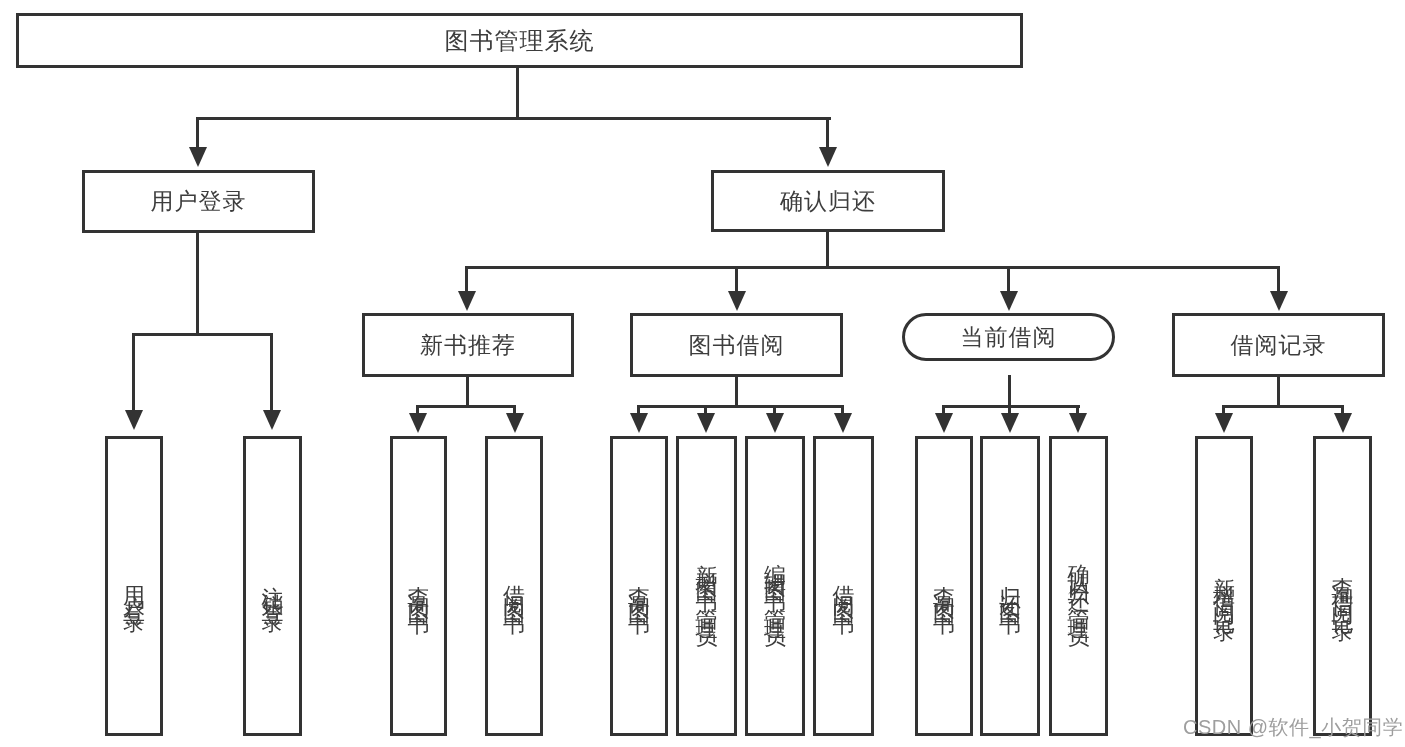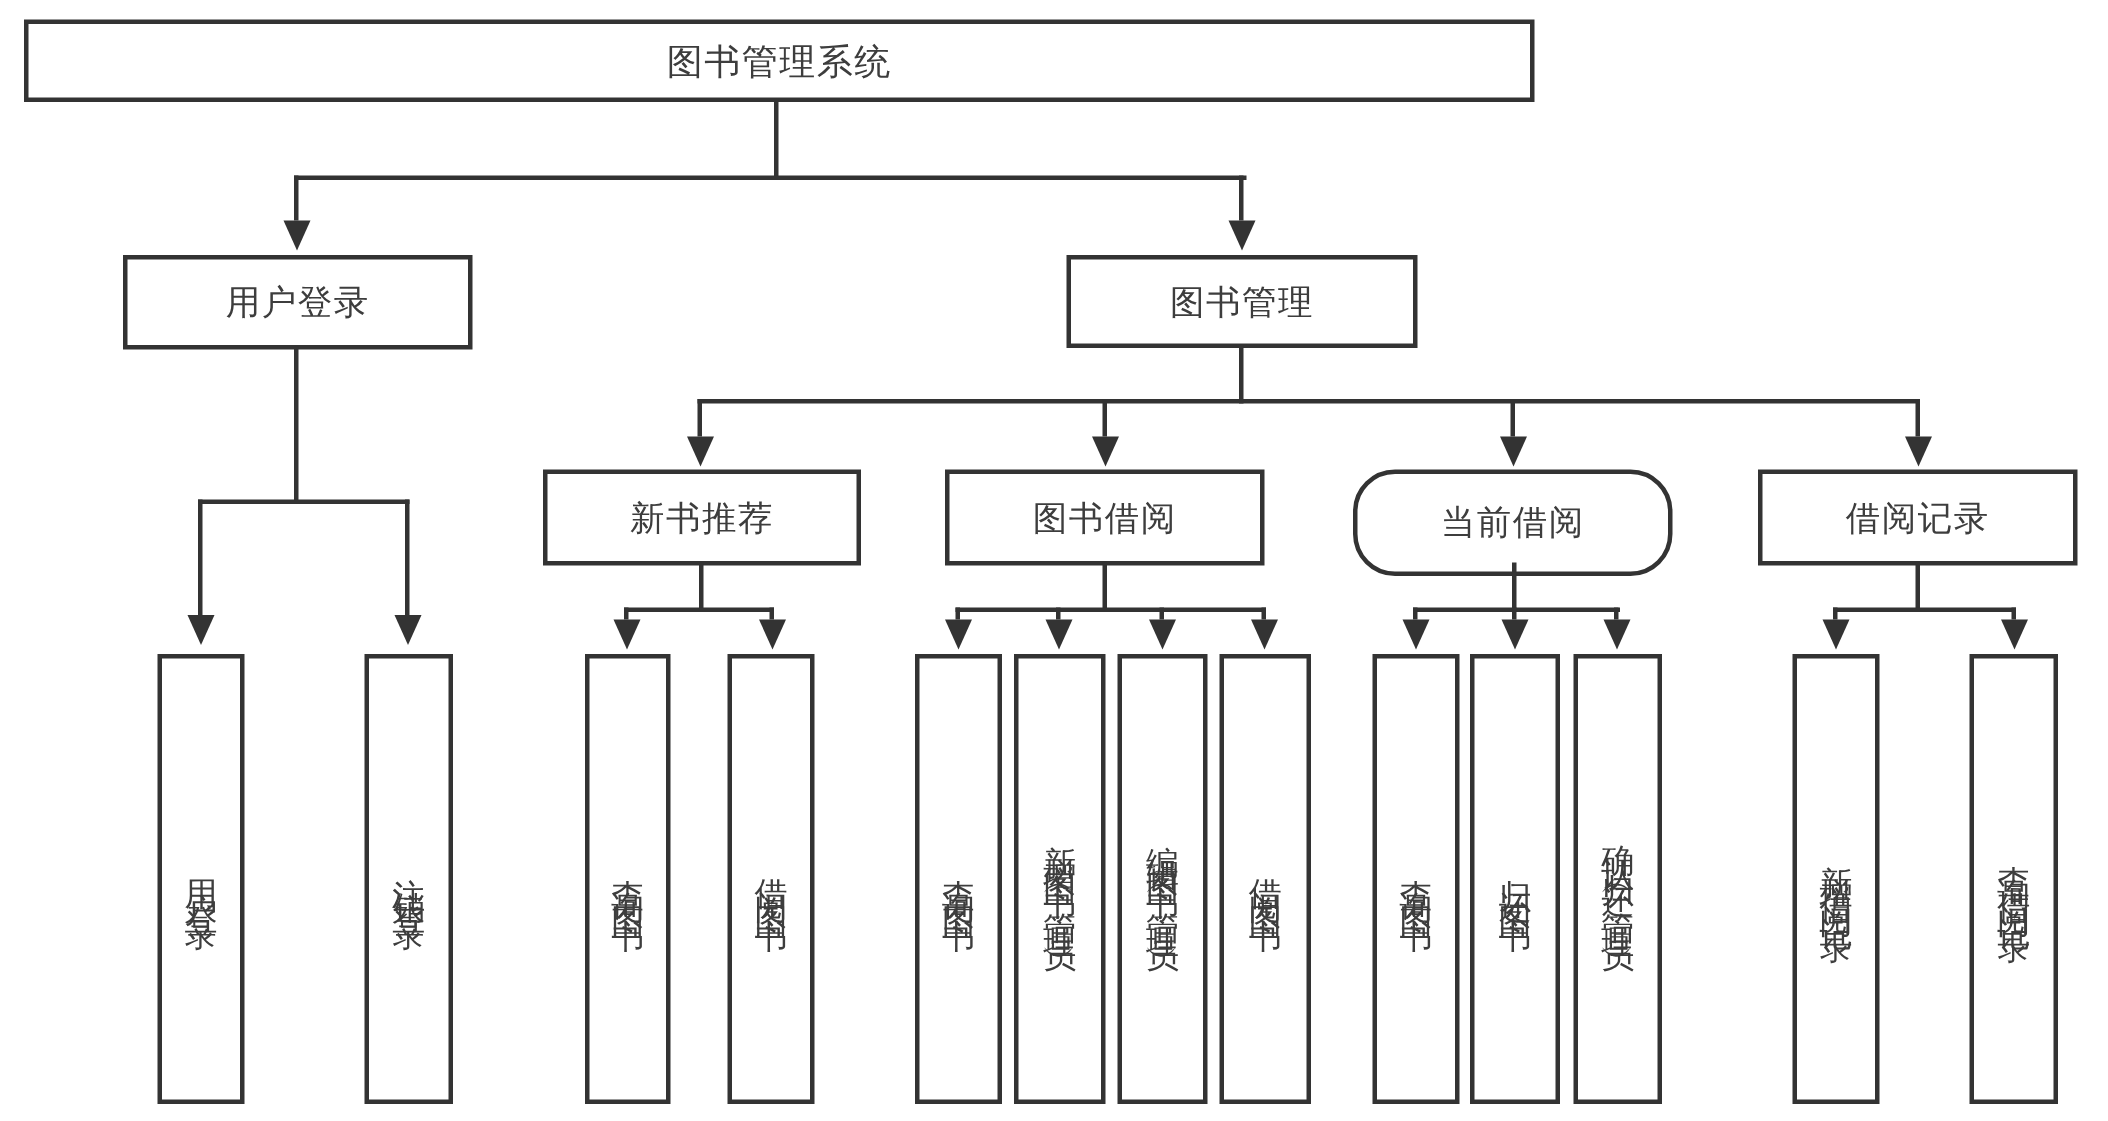--- a/index.html
+++ b/index.html
@@ -72,42 +72,42 @@
 
   <div class="vl" style="left:516px; top:66px; height:52px;"></div>
   <div class="hl" style="left:196px; top:117px; width:635px;"></div>
   <div class="arrow" style="left:196px; top:117px; height:30px;"></div>
   <div class="arrow" style="left:826px; top:117px; height:30px;"></div>
 
   <div class="hbox" style="left:82px; top:170px; width:233px; height:63px;">
     <span>用户登录</span>
   </div>
   <div class="hbox" style="left:711px; top:170px; width:234px; height:62px;">
-    <span>图书管理</span>
+    <span>确认归还</span>
   </div>
 
   <div class="vl" style="left:196px; top:231px; height:104px;"></div>
   <div class="hl" style="left:132px; top:333px; width:141px;"></div>
   <div class="arrow" style="left:132px; top:333px; height:77px;"></div>
   <div class="arrow" style="left:270px; top:333px; height:77px;"></div>
 
   <div class="vl" style="left:826px; top:230px; height:39px;"></div>
   <div class="hl" style="left:465px; top:266px; width:815px;"></div>
   <div class="arrow" style="left:465px; top:266px; height:25px;"></div>
   <div class="arrow" style="left:735px; top:266px; height:25px;"></div>
   <div class="arrow" style="left:1007px; top:266px; height:25px;"></div>
   <div class="arrow" style="left:1277px; top:266px; height:25px;"></div>
 
   <div class="hbox" style="left:630px; top:313px; width:213px; height:64px;">
     <span>图书借阅</span>
   </div>
   <div class="hbox" style="left:362px; top:313px; width:212px; height:64px;">
     <span>新书推荐</span>
   </div>
-  <div class="hbox" style="left:902px; top:313px; width:213px; height:71px;border-radius:28px;">
+  <div class="hbox" style="left:902px; top:313px; width:213px; height:48px;border-radius:28px;">
     <span>当前借阅</span>
   </div>
   <div class="hbox" style="left:1172px; top:313px; width:213px; height:64px;">
     <span>借阅记录</span>
   </div>
 
   <div class="vl" style="left:466px; top:375px; height:33px;"></div>
   <div class="hl" style="left:416px; top:405px; width:100px;"></div>
   <div class="arrow" style="left:416px; top:405px; height:8px;"></div>
   <div class="arrow" style="left:513px; top:405px; height:8px;"></div>
@@ -167,14 +167,15 @@
     <span class="vtext">确认归还（管理员）</span>
   </div>
 
   <div class="vbox" style="left:1195px; width:58px;">
     <span class="vtext">新增借阅记录</span>
   </div>
   <div class="vbox" style="left:1313px; width:59px;">
     <span class="vtext">查询借阅记录</span>
   </div>
 
+  <div class="watermark">CSDN @软件_小贺同学</div>
 
 </div>
 
 </body></html>

